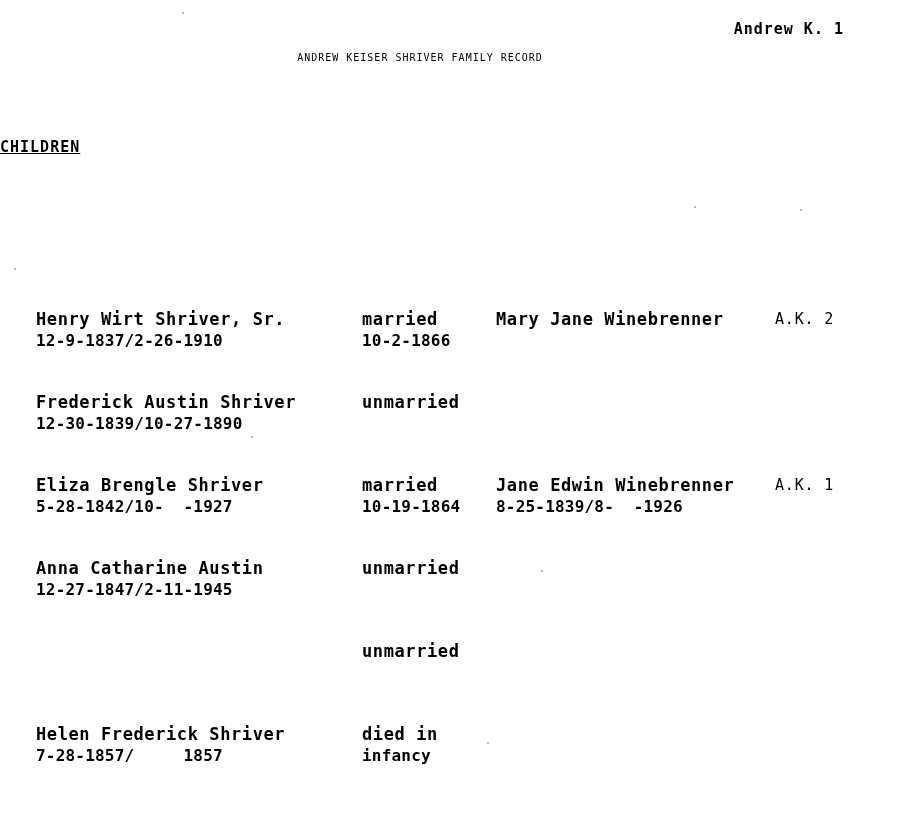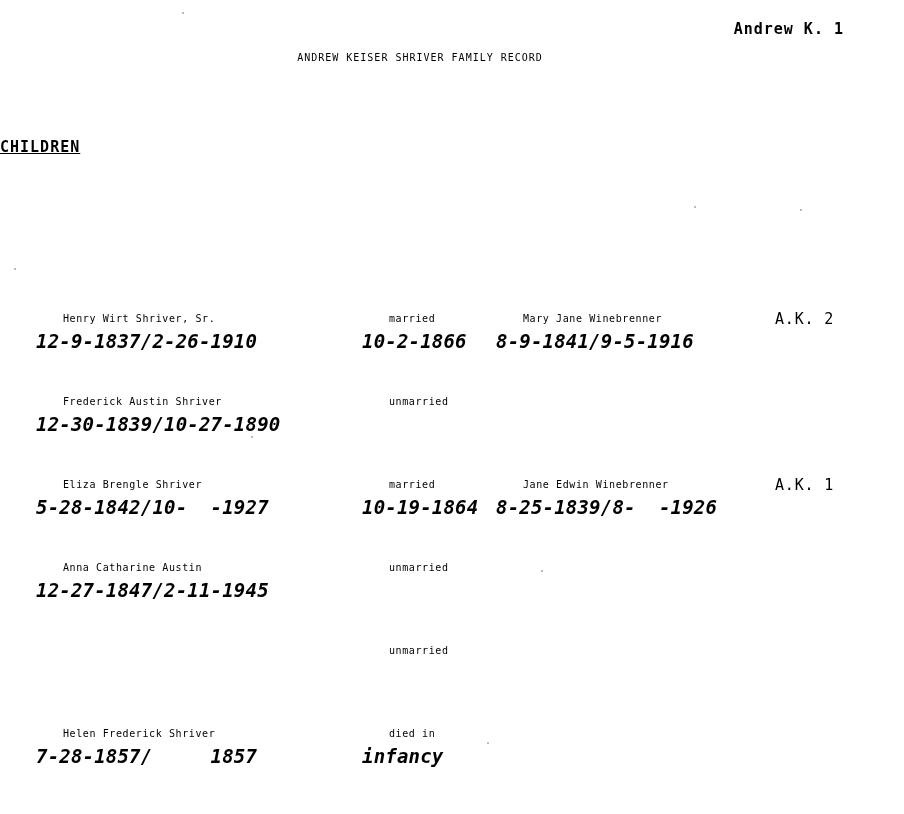--- a/index.html
+++ b/index.html
@@ -81,34 +81,32 @@
     top: 0;
     width: 270px;
   }
   .col-ref {
     position: absolute;
     left: 775px;
     top: 0;
     width: 110px;
   }
   .line1 {
-    font-size: 10px;
-    font-weight: normal;
+    font-size: 17px;
+    font-weight: bold;
     letter-spacing: 0.6px;
     line-height: 22px;
     white-space: pre;
-    margin-left: 27px;
   }
   .line2 {
-    font-size: 19px;
+    font-size: 16px;
     font-weight: bold;
     letter-spacing: 0.2px;
     line-height: 22px;
     white-space: pre;
-    font-style: italic;
   }
   .ref-text {
     font-size: 15px;
     font-weight: normal;
     letter-spacing: 0.8px;
     line-height: 22px;
     white-space: pre;
   }
   .speck {
     position: absolute;
@@ -142,21 +140,20 @@
       <div class="col-name">
         <div class="line1">Henry Wirt Shriver, Sr.</div>
         <div class="line2">12-9-1837/2-26-1910</div>
       </div>
       <div class="col-status">
         <div class="line1">married</div>
         <div class="line2">10-2-1866</div>
       </div>
       <div class="col-spouse">
         <div class="line1">Mary Jane Winebrenner</div>
-        <div class="line2">8-9-1841/9-5-1916</div>
       </div>
       <div class="col-ref">
         <div class="ref-text">A.K. 2</div>
       </div>
     </div>
 
     <div class="record">
       <div class="col-name">
         <div class="line1">Frederick Austin Shriver</div>
         <div class="line2">12-30-1839/10-27-1890</div>

